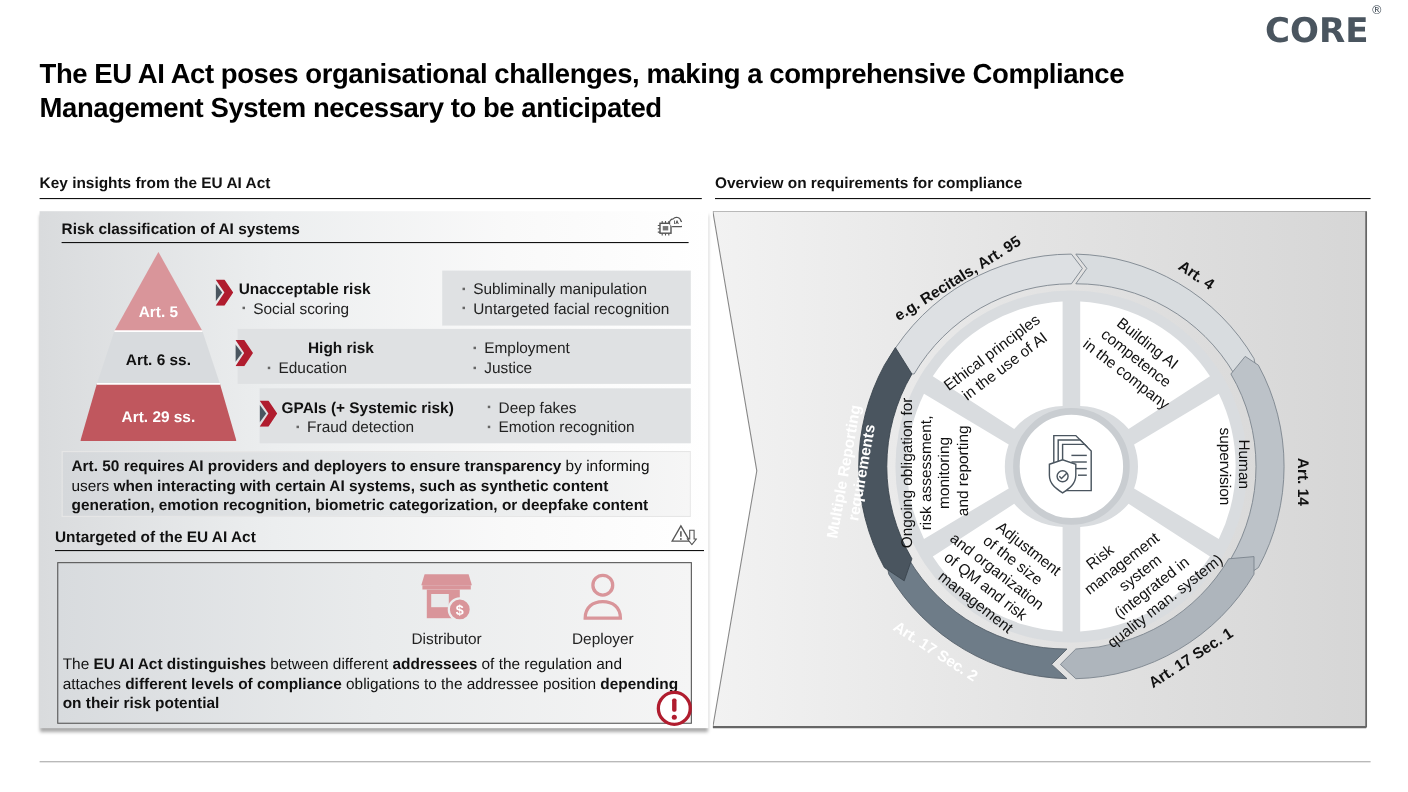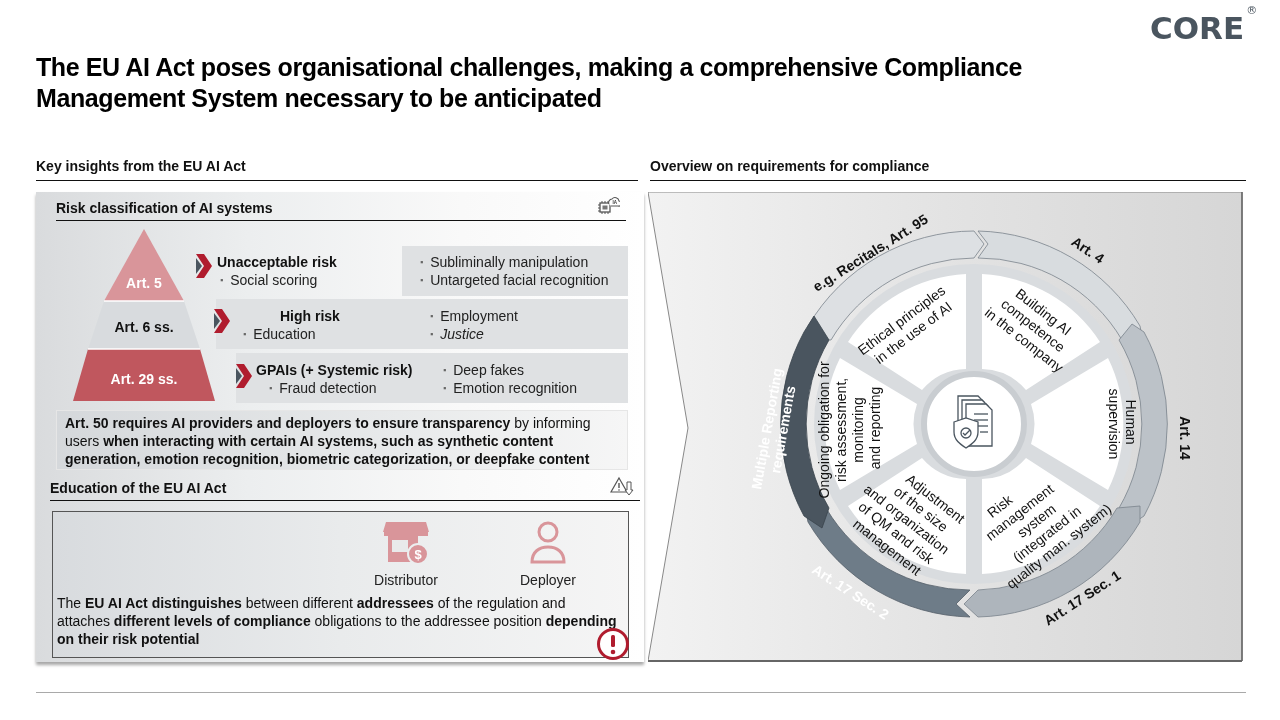--- a/index.html
+++ b/index.html
@@ -101,33 +101,33 @@
     </svg>
 
   <div class="tier-title" style="left:181px; top:62px;">Unacceptable risk</div>
   <div class="bullet" style="left:184px; top:80px;">Social scoring</div>
   <div class="bullet" style="left:384px; top:62px;">Subliminally manipulation</div>
   <div class="bullet" style="left:384px; top:80px;">Untargeted facial recognition</div>
 
   <div class="tier-title" style="left:204px; top:116px;padding-left:40px;">High risk</div>
   <div class="bullet" style="left:207px; top:134px;">Education</div>
   <div class="bullet" style="left:394px; top:116px;">Employment</div>
-  <div class="bullet" style="left:394px; top:134px;font-style:italic;">Justice</div>
+  <div class="bullet" style="left:394px; top:134px;">Justice</div>
 
   <div class="tier-title" style="left:220px; top:170px;">GPAIs (+ Systemic risk)</div>
   <div class="bullet" style="left:233px; top:188px;">Fraud detection</div>
   <div class="bullet" style="left:407px; top:170px;">Deep fakes</div>
   <div class="bullet" style="left:407px; top:188px;">Emotion recognition</div>
 
   <div class="art50-box">
     <b>Art. 50 requires AI providers and deployers to ensure transparency</b><span> by informing users </span><b>when interacting with certain AI systems, such as synthetic content generation, emotion recognition, biometric categorization, or deepfake content</b>
   </div>
 
   <div class="sub-header sub-addr">
-    <span>Education of the EU AI Act</span>
+    <span>Untargeted of the EU AI Act</span>
     <svg class="sub-icon" viewBox="0 0 24 20">
       <polygon points="9,2 17,16 1,16" fill="none" stroke="#555" stroke-width="1.2"></polygon>
       <line x1="9" y1="7" x2="9" y2="12" stroke="#555" stroke-width="1.4"></line>
       <circle cx="9" cy="14" r="0.8" fill="#555"></circle>
       <path d="M17 6v8h-2l4 5 4-5h-2v-8z" fill="#fff" stroke="#555" stroke-width="1"></path>
     </svg>
   </div>
 
   <div class="addr-box">
     <div class="addr-item" style="left:298px;">

